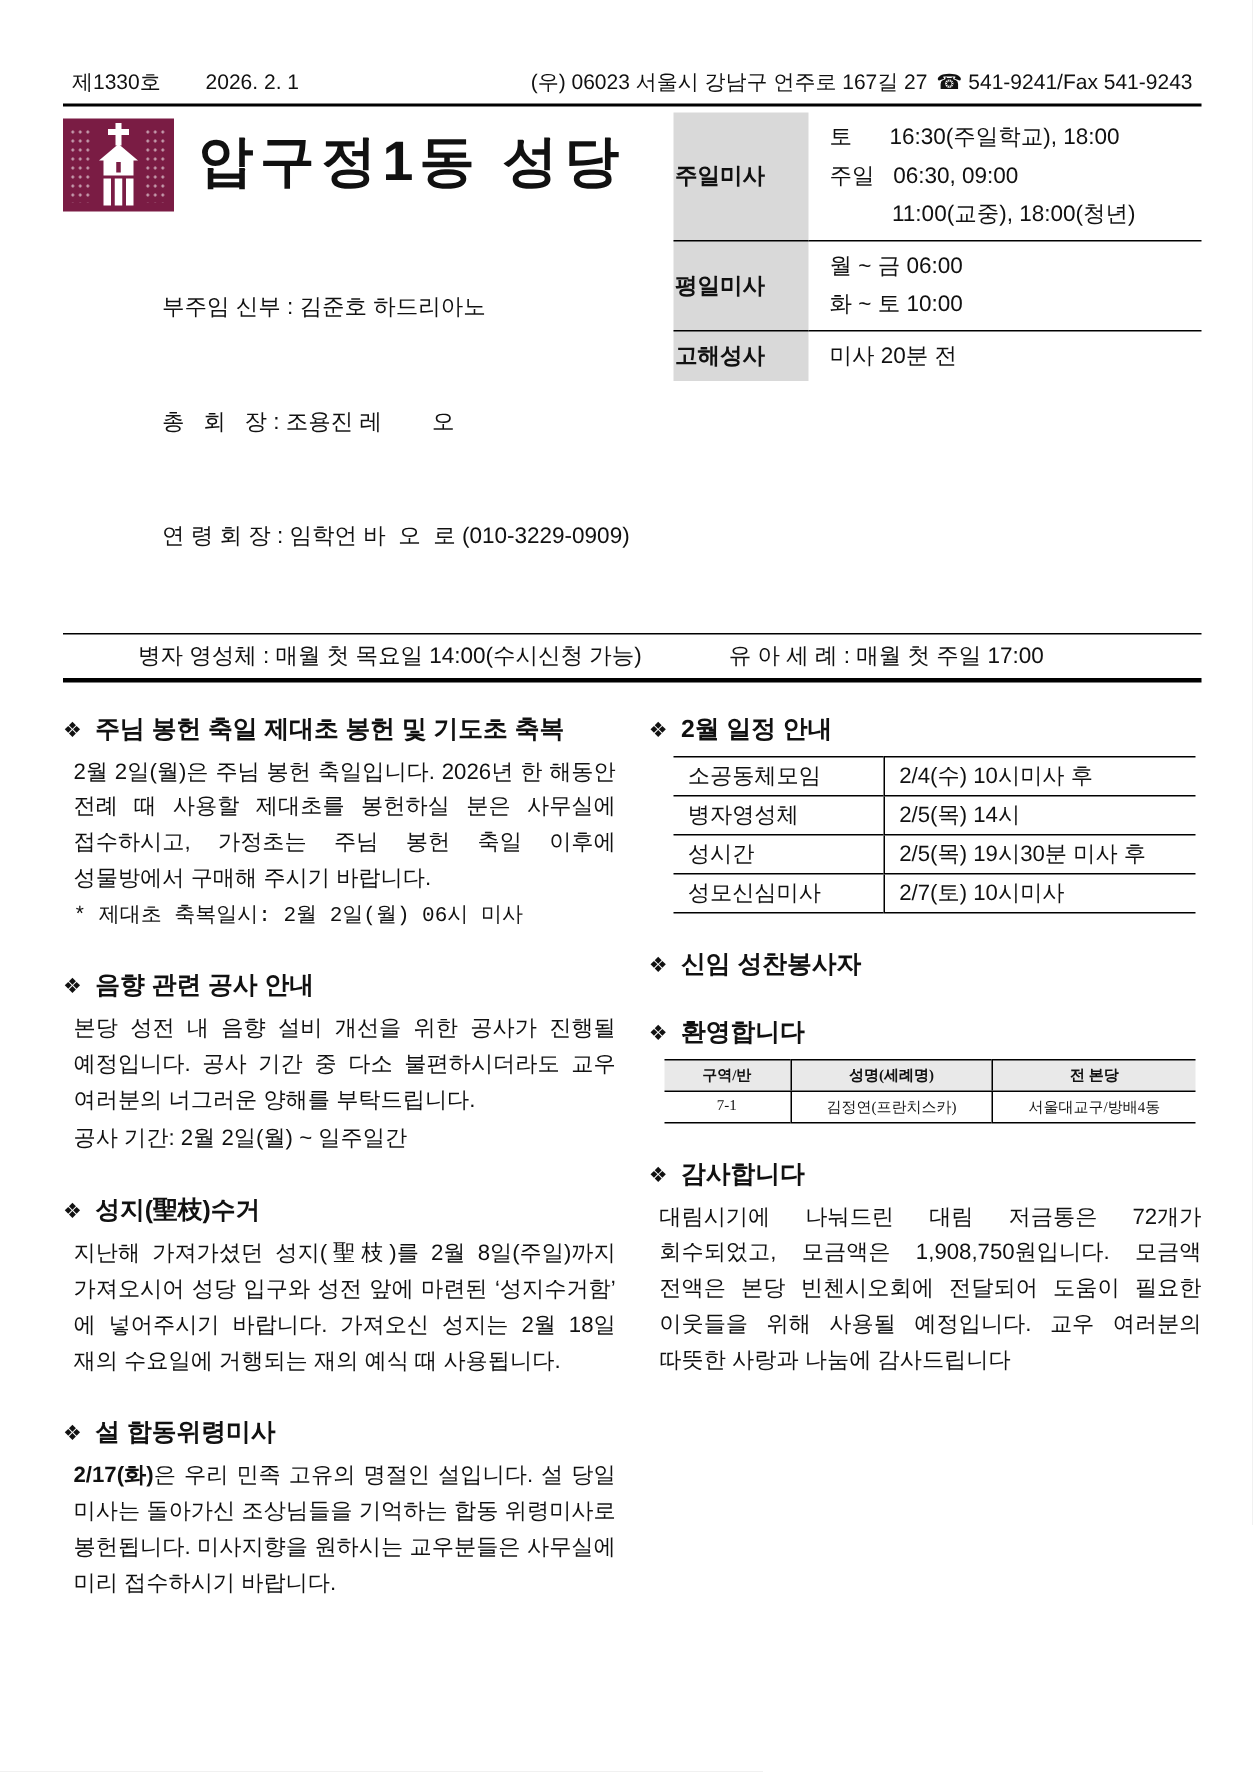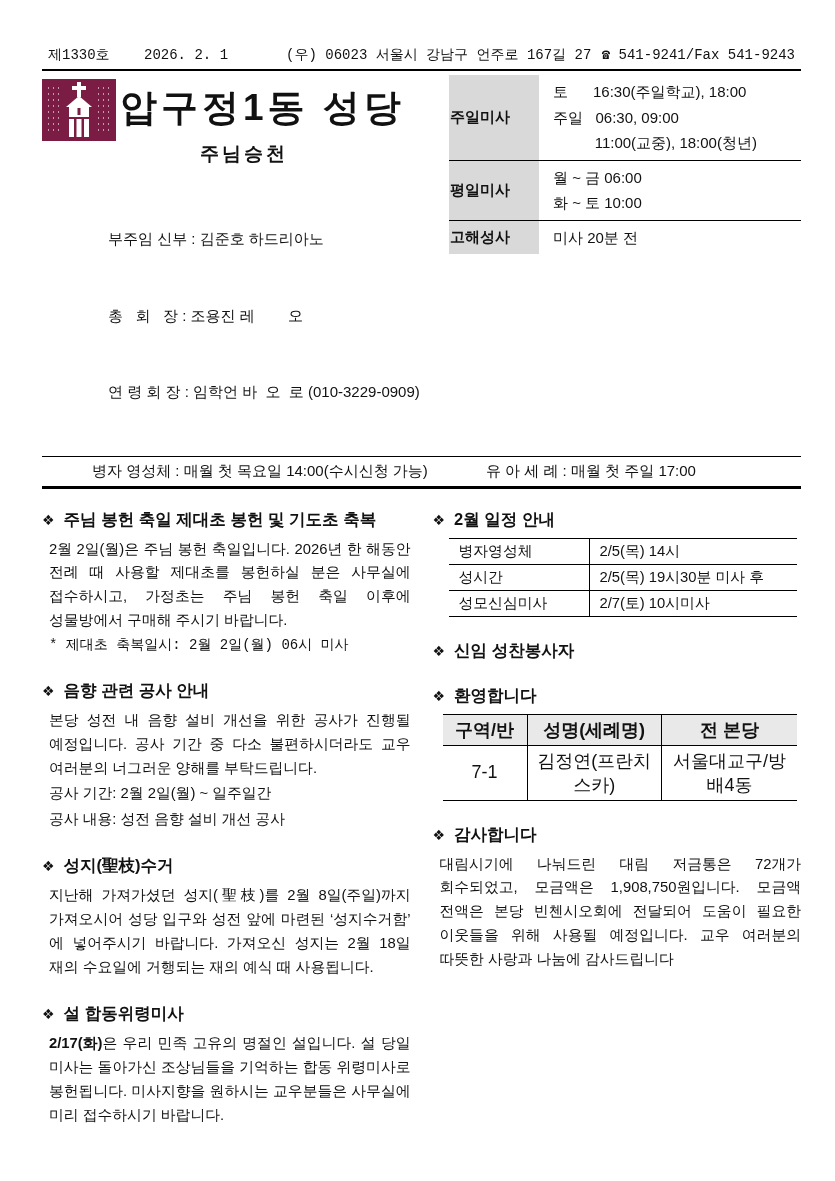--- a/index.html
+++ b/index.html
@@ -4,29 +4,29 @@
 <style>
   html,body{margin:0;padding:0;background:#e8e8e8;}
   .page{
     width:835px;height:1181px;background:#ffffff;margin:0 auto;
     box-sizing:border-box;padding:46px 34px 0 42px;
     font-family:"Liberation Sans","DejaVu Sans",sans-serif;color:#111;
     position:relative;overflow:hidden;
   }
   
   .topline{display:flex;justify-content:space-between;font-size:14px;
-    padding:0 6px 5px 6px;border-bottom:2.5px solid #000;font-family:Liberation Mono, monospace;}
+    padding:0 6px 5px 6px;border-bottom:2.5px solid #000;}
   .topline .lft span{margin-right:26px;}
   .topline .rgt span{margin-left:2px;}
   
   .header{border-bottom:3.5px solid #000;}
   .hd-main{display:flex;align-items:stretch;}
   .hd-left{flex:1;padding-top:8px;}
   .hd-right{width:352px;padding-top:4px;}
-  .title-row{display:flex;align-items:flex-start;gap:4px;}
+  .title-row{display:flex;align-items:flex-start;gap:16px;}
   .logo{width:74px;height:62px;position:relative;flex:0 0 auto;}
   .logo .dots{position:absolute;top:6px;bottom:6px;width:16px;opacity:.55;
     background-image:radial-gradient(#fff 26%,transparent 30%);
     background-size:5px 6px;}
   .logo .dots.l{left:4px;}  .logo .dots.r{right:4px;}
   .church-name{font-size:37px;font-weight:900;letter-spacing:4px;line-height:1.05;
     padding-top:10px;font-family:"Liberation Sans",sans-serif;}
   .subtitle{font-size:19px;font-weight:800;margin:0px 0 8px 158px;letter-spacing:3px;}
   .clergy{margin-left:66px;font-size:15px;line-height:1.7;white-space:pre;}
   
@@ -50,22 +50,22 @@
   .sec-body{font-size:14.8px;line-height:1.62;text-align:justify;margin-left:7px;word-break:keep-all;}
   .sec-line{font-size:14.8px;line-height:1.72;margin-left:7px;}
   .note{font-size:14px;line-height:1.72;margin-left:7px;font-family:Liberation Mono, monospace;}
   
   table.feb{border-collapse:collapse;font-size:14.8px;margin:2px 4px 0 16px;
     width:calc(100% - 20px);border-top:1.5px solid #000;border-bottom:1.5px solid #000;}
   table.feb td{border-top:1px solid #000;padding:3px 10px;}
   table.feb tr:first-child td{border-top:none;}
   table.feb td.c1{width:120px;border-right:1px solid #000;}
   
-  table.wel{border-collapse:collapse;font-size:18px;margin:2px 4px 0 10px;
-    width:calc(100% - 14px);border-top:1.5px solid #000;border-bottom:1.5px solid #000;}
+  table.wel{border-collapse:collapse;font-size:10px;margin:2px 4px 0 10px;
+    width:calc(100% - 14px);border-top:1.5px solid #000;border-bottom:1.5px solid #000;font-family:Liberation Serif, serif;}
   table.wel th{background:#e9e9e9;font-weight:700;border-bottom:1px solid #000;padding:3px 6px;}
   table.wel th,table.wel td{text-align:center;}
   table.wel th+th,table.wel td+td{border-left:1px solid #000;}
   table.wel td{padding:3px 6px;}
 </style>
 </head>
 <body>
 
 <div class="page">
 
@@ -95,21 +95,20 @@
                 <rect x="27" y="27" width="20" height="11"></rect>
                 <rect x="27" y="40" width="5" height="18"></rect>
                 <rect x="34.5" y="40" width="5" height="18"></rect>
                 <rect x="42" y="40" width="5" height="18"></rect>
               </g>
               <rect x="35.5" y="29" width="3" height="7" fill="#7a1c44"></rect>
             </svg>
           </div>
           <div class="church-name">압구정1동 성당</div>
         </div>
-        <div class="subtitle">주님승천</div>
         <div class="clergy">
           <div>부주임 신부 : 김준호 하드리아노</div>
           <div>총   회   장 : 조용진 레        오</div>
           <div>연 령 회 장 : 임학언 바  오  로 (010-3229-0909)</div>
         </div>
       </div>
       <div class="hd-right">
         <table class="mass">
           <tbody>
               <tr>
@@ -157,21 +156,20 @@
         <div class="note">* 제대초 축복일시: 2월 2일(월) 06시 미사</div>
       </div>
 
       <div class="sec">
         <div class="sec-h">
             <span class="dia">❖</span>
             <span>음향 관련 공사 안내</span>
           </div>
         <div class="sec-body">본당 성전 내 음향 설비 개선을 위한 공사가 진행될 예정입니다. 공사 기간 중 다소 불편하시더라도 교우 여러분의 너그러운 양해를 부탁드립니다.</div>
         <div class="sec-line">공사 기간: 2월 2일(월) ~ 일주일간</div>
-        <div class="sec-line">공사 내용: 성전 음향 설비 개선 공사</div>
       </div>
 
       <div class="sec">
         <div class="sec-h">
             <span class="dia">❖</span>
             <span>성지(聖枝)수거</span>
           </div>
         <div class="sec-body">지난해 가져가셨던 성지(聖枝)를 2월 8일(주일)까지 가져오시어 성당 입구와 성전 앞에 마련된 ‘성지수거함’ 에 넣어주시기 바랍니다. 가져오신 성지는 2월 18일 재의 수요일에 거행되는 재의 예식 때 사용됩니다.</div>
       </div>
 
@@ -188,20 +186,24 @@
 
     <div class="col">
 
       <div class="sec">
         <div class="sec-h">
             <span class="dia">❖</span>
             <span>2월 일정 안내</span>
           </div>
         <table class="feb">
           <tbody>
+              <tr>
+                <td class="c1">소공동체모임</td>
+                <td>2/4(수) 10시미사 후</td>
+              </tr>
           <tr>
                 <td class="c1">병자영성체</td>
                 <td>2/5(목) 14시</td>
               </tr>
           <tr>
                 <td class="c1">성시간</td>
                 <td>2/5(목) 19시30분 미사 후</td>
               </tr>
           <tr>
                 <td class="c1">성모신심미사</td>

